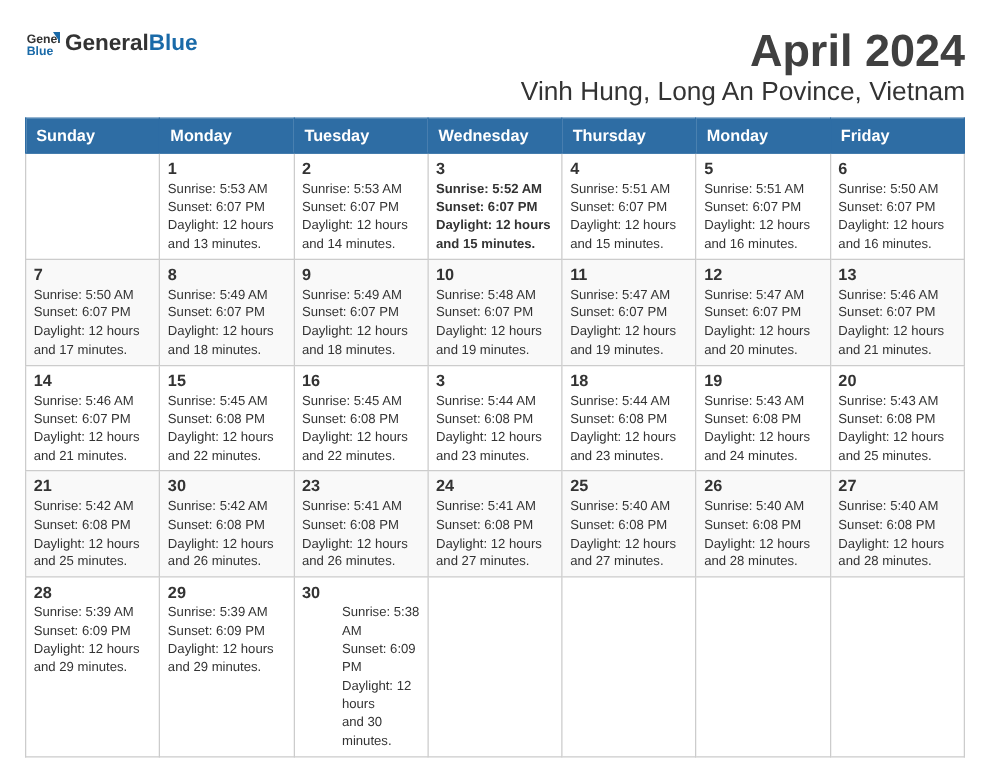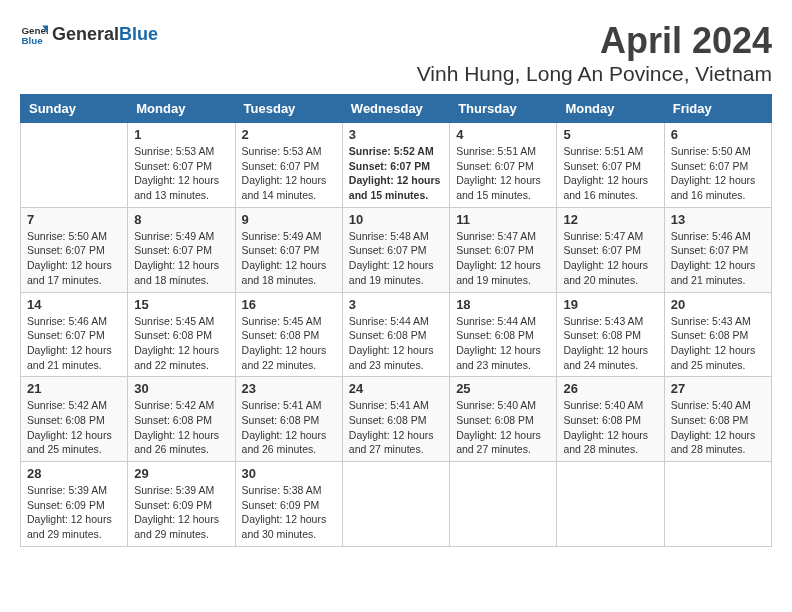--- a/index.html
+++ b/index.html
@@ -332,21 +332,21 @@
         </td>
         <td>
           <span class="day-number">29</span>
           <div class="day-info" style="white-space: pre-line;">Sunrise: 5:39 AM
 Sunset: 6:09 PM
 Daylight: 12 hours
 and 29 minutes.</div>
         </td>
         <td>
           <span class="day-number">30</span>
-          <div class="day-info" style="white-space: pre-line;">Sunrise: 5:38 AM
+          <div class="day-info" style="white-space: pre-line; margin-left: 32px;">Sunrise: 5:38 AM
 Sunset: 6:09 PM
 Daylight: 12 hours
 and 30 minutes.</div>
         </td>
         <td class="empty-cell"></td>
         <td class="empty-cell"></td>
         <td class="empty-cell"></td>
         <td class="empty-cell"></td>
       </tr>
     </tbody>

